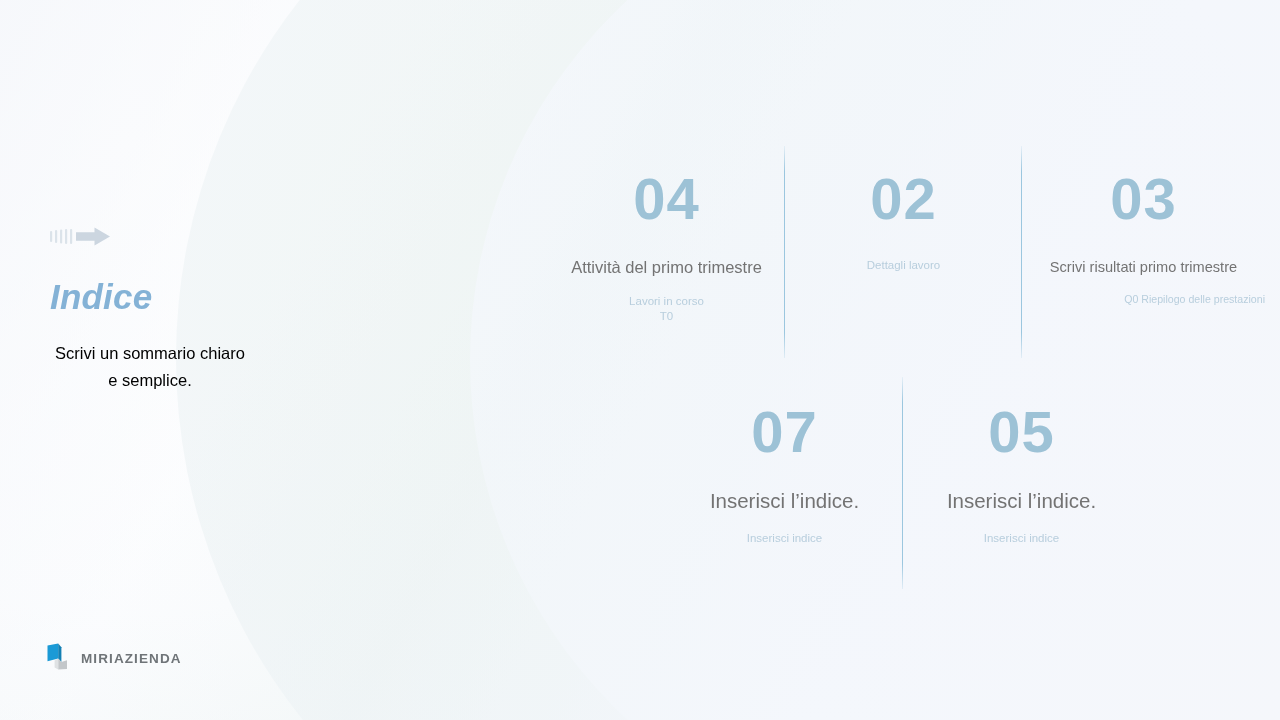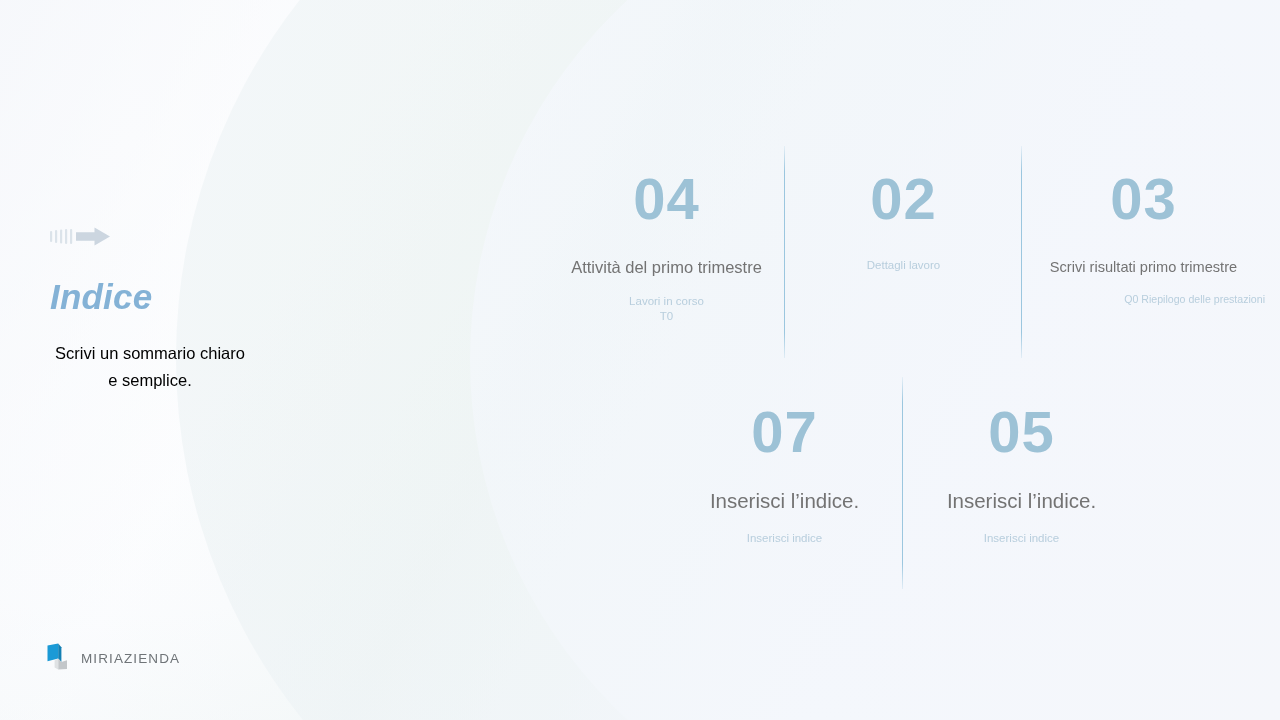--- a/index.html
+++ b/index.html
@@ -164,21 +164,21 @@
     left: 46px;
     bottom: 46px;
     display: flex;
     align-items: center;
     gap: 12px;
   }
   .logo-name {
     font-size: 13.5px;
     letter-spacing: 1.1px;
     color: #6f7478;
-    font-weight: 400;
+    font-weight: 700;
   }
 </style>
 </head>
 <body>
 
 <div id="slide">
 
   <div class="bg-layer">
     <div class="blob-a"></div>
     <div class="blob-b"></div>

